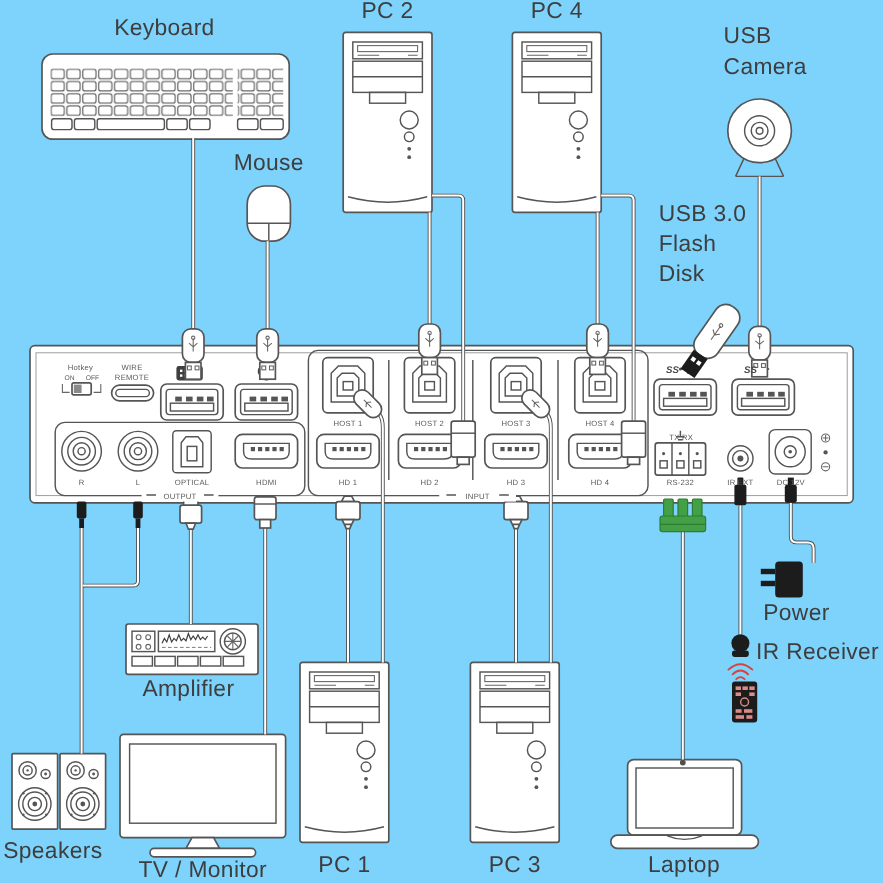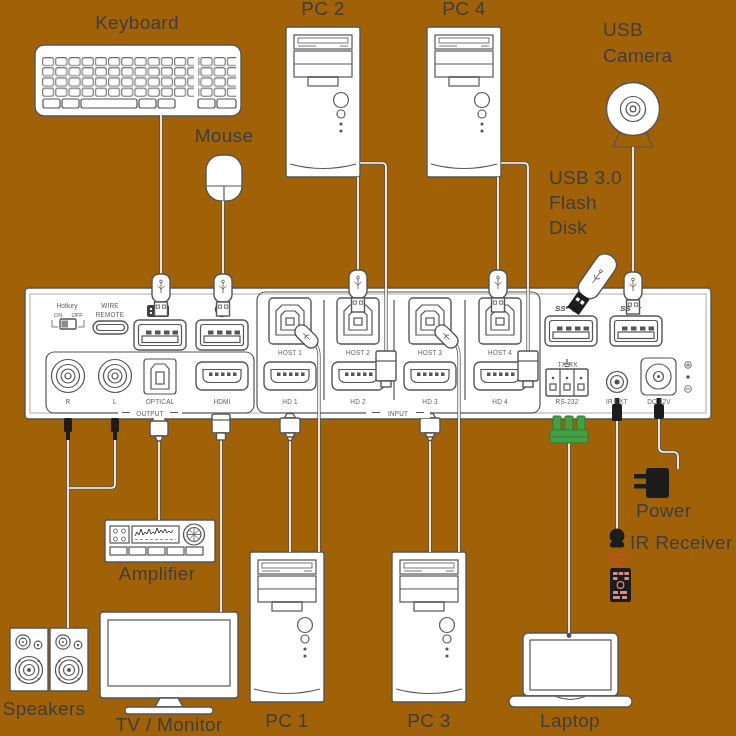--- a/index.html
+++ b/index.html
@@ -1,16 +1,16 @@
 <!DOCTYPE html>
 <html><head>
 <meta charset="utf-8">
 <style>
   html,body{margin:0;padding:0;background:#fff}
-  .canvas{width:736px;height:736px;position:relative;background:#a16207;overflow:hidden}
+  .canvas{width:736px;height:736px;position:relative;background:#7dd3fc;overflow:hidden}
   svg{font-family:"Liberation Sans",sans-serif;display:block}
   .ln{fill:#fff;stroke:#555;stroke-width:1.4}
   .lnn{fill:none;stroke:#555;stroke-width:1.2}
   .thin{fill:none;stroke:#666;stroke-width:0.9}
   .dark{fill:#555;stroke:none}
   .cable{fill:none;stroke:#4f4f4f;stroke-width:3.2}
   .cable-in{fill:none;stroke:#fff;stroke-width:1.7}
   .plabel{font-size:6.4px;fill:#5a5a5a;text-anchor:middle;letter-spacing:.2px}
   .plabel-sm{font-size:5.6px;fill:#5a5a5a;text-anchor:middle}
   .blabel{font-size:19px;fill:#3e3e3e;text-anchor:middle;letter-spacing:.3px;font-weight:500}

